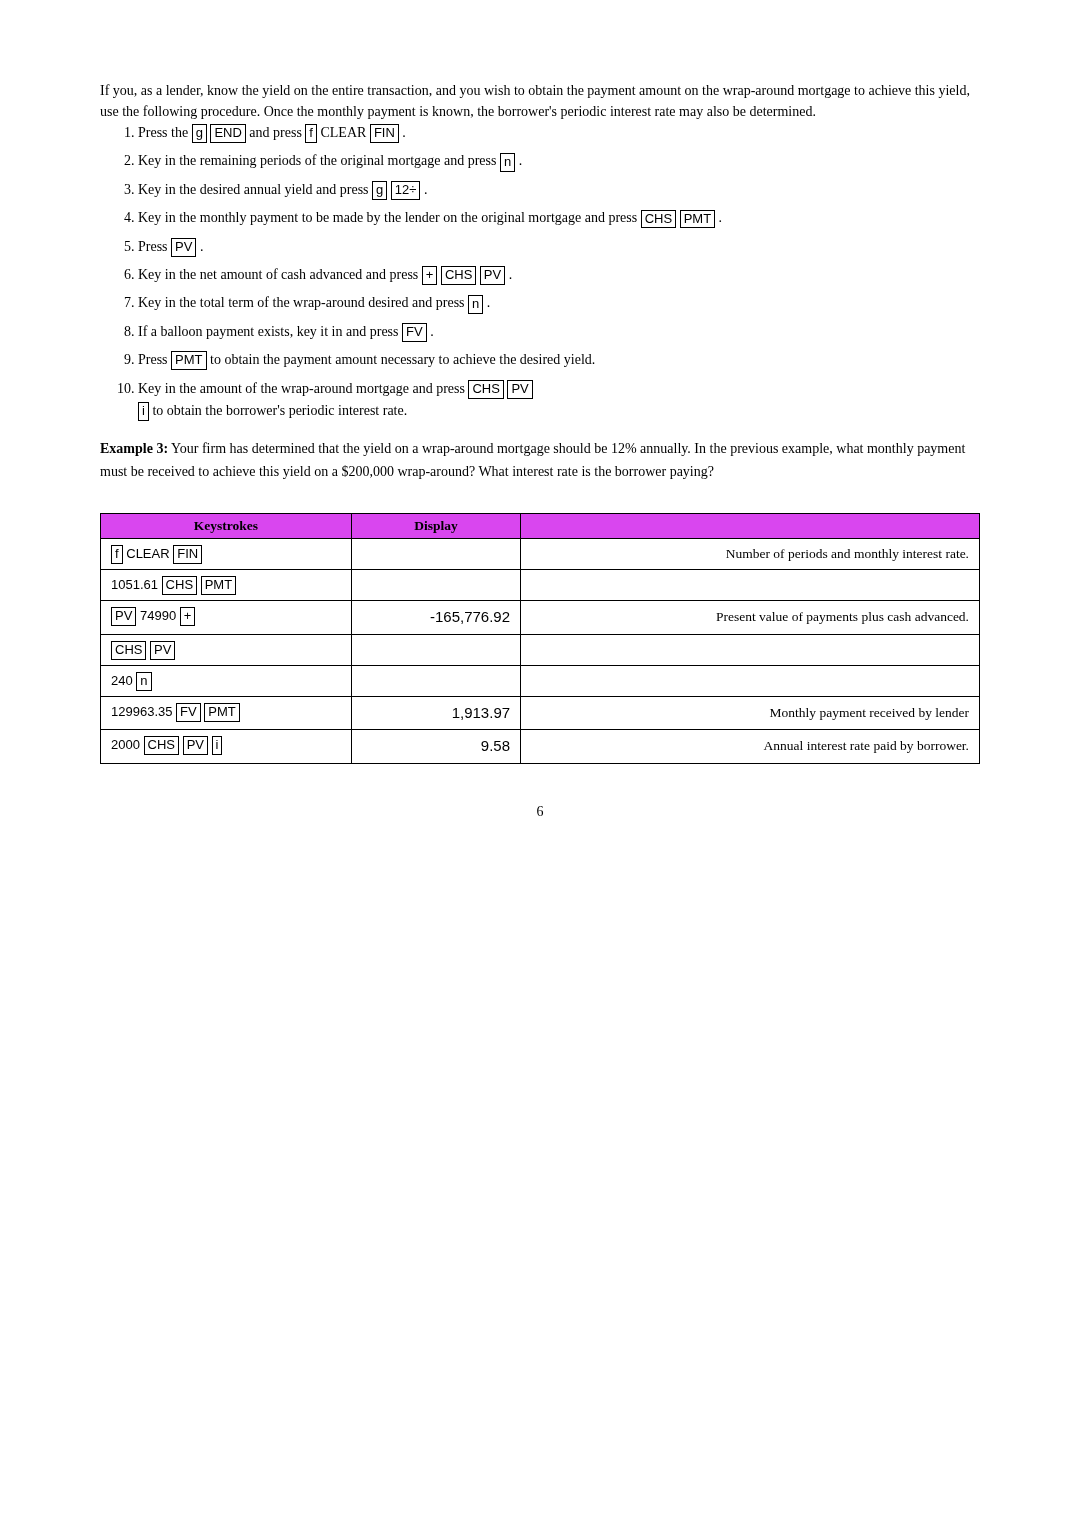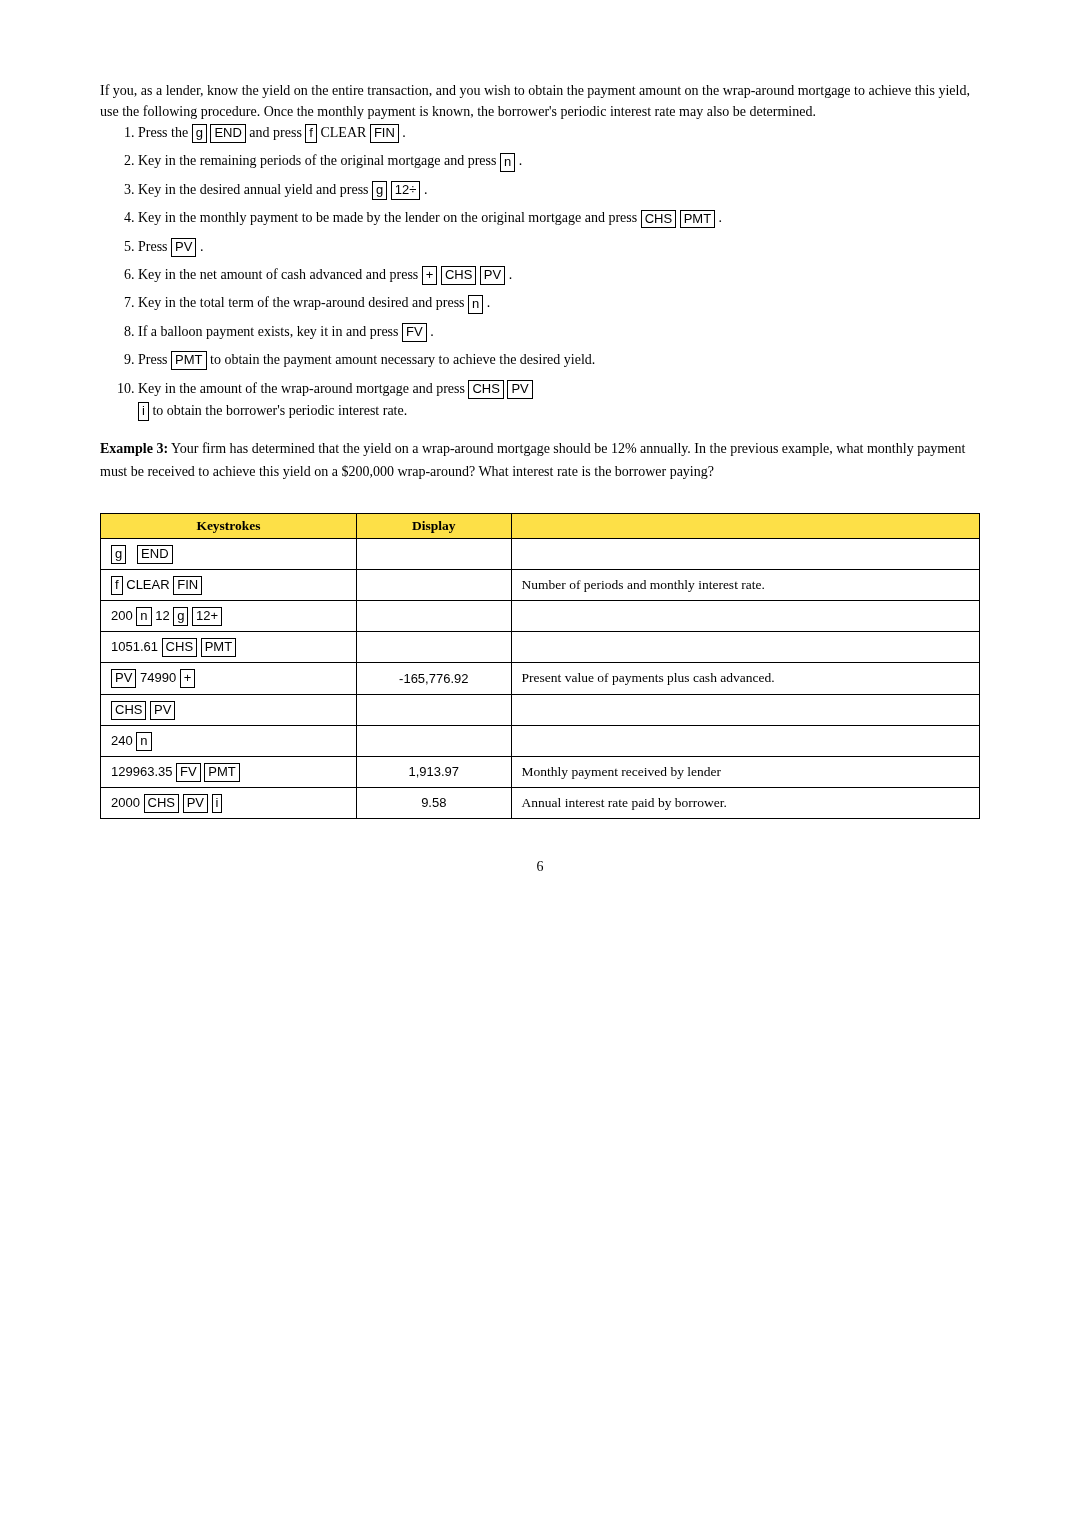--- a/index.html
+++ b/index.html
@@ -44,42 +44,43 @@
       width: 100%;
       border-collapse: collapse;
       margin-bottom: 30px;
       font-size: 13.5px;
     }
     .calc-table th {
       border: 1px solid #000;
       padding: 4px 10px;
       text-align: center;
       font-weight: bold;
-      background: #fde047;
+      background: #d946ef;
     }
     .calc-table td {
       border: 1px solid #000;
       padding: 5px 10px;
       vertical-align: top;
       line-height: 1.5;
     }
     .calc-table td.keystrokes {
       font-family: Arial, sans-serif;
       font-size: 13px;
       white-space: nowrap;
     }
     .calc-table td.display {
-      text-align: center;
+      text-align: right;
       font-family: Arial, sans-serif;
-      font-size: 13px;
+      font-size: 15px;
       vertical-align: middle;
     }
     .calc-table td.description {
       font-size: 13.5px;
       vertical-align: middle;
+      text-align: right;
     }
     .page-number {
       text-align: center;
       margin-top: 40px;
       font-size: 14px;
     }
   </style>
 </head>
 <body>
 
@@ -168,52 +169,31 @@
 <table class="calc-table">
   <thead>
     <tr>
       <th>Keystrokes</th>
       <th>Display</th>
       <th></th>
     </tr>
   </thead>
   <tbody>
 
-    <tr>
-      <td class="keystrokes">
-        <span class="key">g</span>
-        &nbsp;
-        <span class="key">END</span>
-      </td>
-      <td class="display"></td>
-      <td class="description"></td>
-    </tr>
 
     <tr>
       <td class="keystrokes">
         <span class="key">f</span>
         <span> CLEAR </span>
         <span class="key">FIN</span>
       </td>
       <td class="display"></td>
       <td class="description">Number of periods and monthly interest rate.</td>
     </tr>
 
-    <tr>
-      <td class="keystrokes">
-        <span>200 </span>
-        <span class="key">n</span>
-        <span> 12 </span>
-        <span class="key">g</span>
-        <span> </span>
-        <span class="key">12+</span>
-      </td>
-      <td class="display"></td>
-      <td class="description"></td>
-    </tr>
 
     <tr>
       <td class="keystrokes">
         <span>1051.61 </span>
         <span class="key">CHS</span>
         <span> </span>
         <span class="key">PMT</span>
       </td>
       <td class="display"></td>
       <td class="description"></td>

